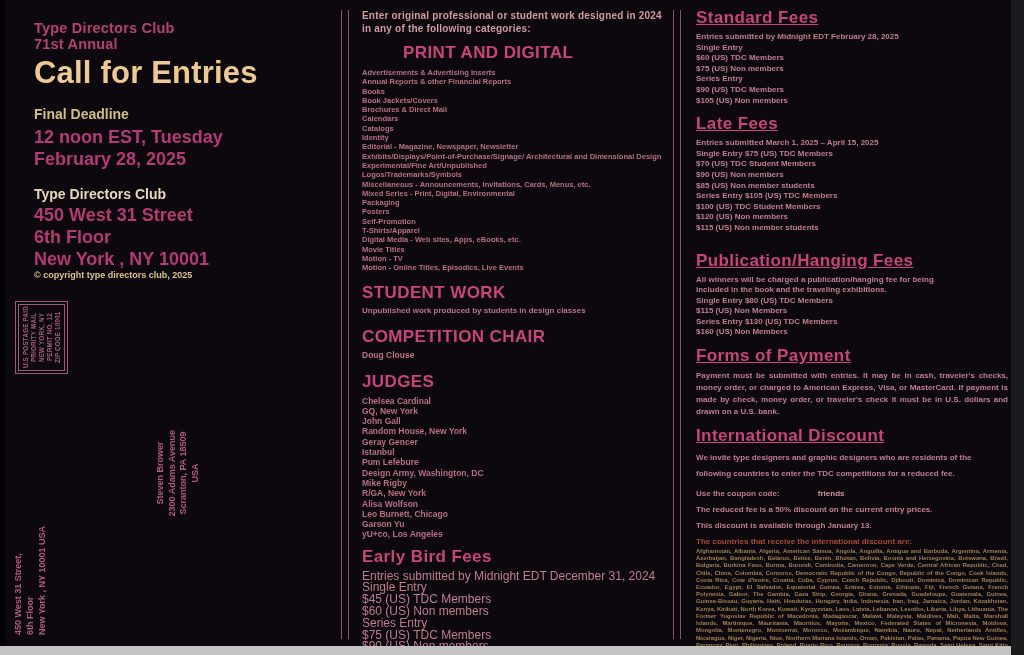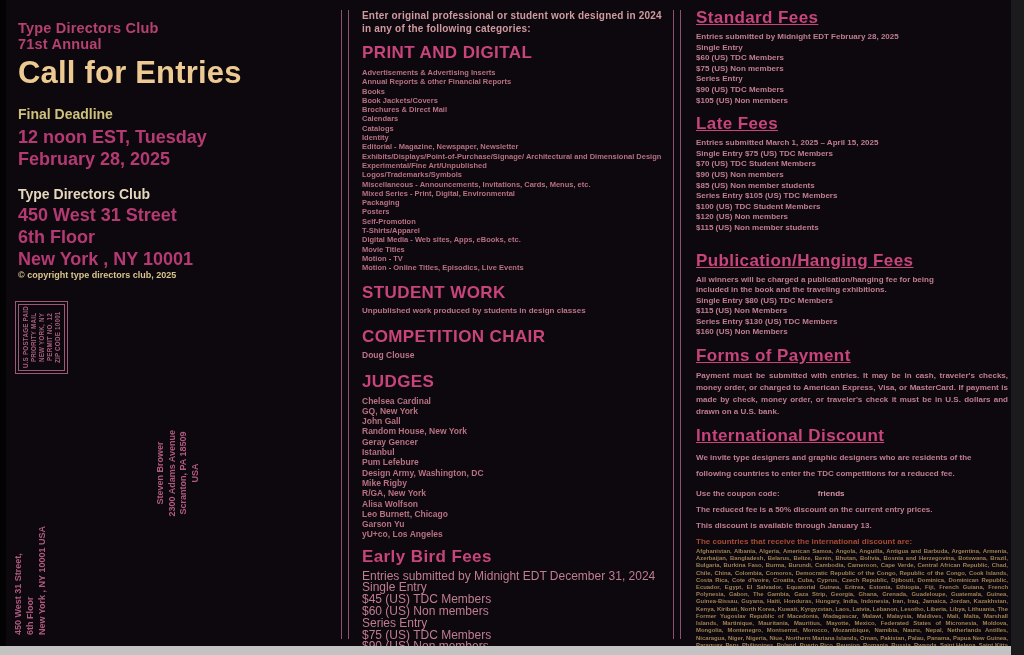--- a/index.html
+++ b/index.html
@@ -7,21 +7,21 @@
   body { font-family:"Liberation Sans", sans-serif; }
   .canvas { position:relative; width:1024px; height:655px; background:#0c080d; overflow:hidden; }
   .edge-left { position:absolute; left:0; top:0; width:6px; height:655px; background:#030303; }
   .edge-right { position:absolute; right:0; top:0; width:13px; height:655px; background:#1b1a1c; }
   .edge-bottom { position:absolute; left:0; bottom:0; width:1011px; height:9px; background:#c3c3c3; }
 
   .vrule { position:absolute; top:10px; bottom:16px; width:1px; background:#8d5270; }
   .vr1 { left:341px; } .vr2 { left:348px; } .vr3 { left:673px; } .vr4 { left:680px; }
 
   
-  .col-left { position:absolute; left:18px; top:20px; width:300px; }
+  .col-left { position:absolute; left:34px; top:20px; width:300px; }
   .club-line { font-size:14.5px; font-weight:bold; color:#b54172; line-height:16px; letter-spacing:0.2px; }
   .main-title { font-size:31px; font-weight:bold; color:#ecca92; line-height:34px; margin-top:4px; letter-spacing:0.2px; }
   .final-deadline { font-size:14px; font-weight:bold; color:#cfc07c; margin-top:16px; }
   .deadline-block { margin-top:4px; }
   .big-pink { font-size:18px; font-weight:bold; color:#b53a74; line-height:22px; }
   .org-name { font-size:14px; font-weight:bold; color:#e7d8bd; margin-top:16px; margin-bottom:2px; }
   .copyright { font-size:9px; font-weight:bold; color:#d9c48e; }
 
   .postage-box { position:absolute; left:15px; top:301px; width:53px; height:73px;
     border:1px solid #9c5876; box-shadow: inset 0 0 0 2px #0c080d, inset 0 0 0 3px #9c5876;
@@ -32,21 +32,21 @@
     display:flex; align-items:center; justify-content:center; }
   .mailto-text div { font-size:9px; line-height:11.5px; font-weight:bold; color:#b05a80; text-align:center; }
   .return-addr { position:absolute; left:12px; top:526px; width:40px; height:116px;
     display:flex; align-items:flex-start; justify-content:flex-start; }
   .return-text div { font-size:9px; line-height:12px; font-weight:bold; color:#b05a80; text-align:left; }
 
   
   .col-mid { position:absolute; left:362px; top:10px; width:302px; }
   .mid-intro { font-size:10px; font-weight:bold; color:#cf9aa1; line-height:12.5px; letter-spacing:0.2px; }
   .sec-title { font-size:17px; font-weight:bold; color:#c8447c; letter-spacing:0.4px; }
-  .mt-pd { margin-top:8px; } .mt-sw { margin-top:10px; } .mt-cc { margin-top:12px; }
+  .mt-pd { margin-top:8px;margin-left:41px; } .mt-sw { margin-top:10px; } .mt-cc { margin-top:12px; }
   .mt-j { margin-top:12px; } .mt-eb { margin-top:7px; }
   .cat-list { margin-top:5px; }
   .cat-list div { font-size:7.5px; font-weight:bold; color:#b87083; line-height:9.3px; }
   .small-desc { font-size:8px; font-weight:bold; color:#bd7389; margin-top:3px; }
   .chair-name { font-size:8.5px; font-weight:bold; color:#bd7389; margin-top:3px; }
   .judges-list { margin-top:4px; }
   .judges-list div { font-size:8.5px; font-weight:bold; color:#b87083; line-height:10.3px; }
   .fee-list { margin-top:4px; }
   .fee-list div { font-size:12px; font-weight:normal; color:#c07d90; line-height:11.8px; }
 

